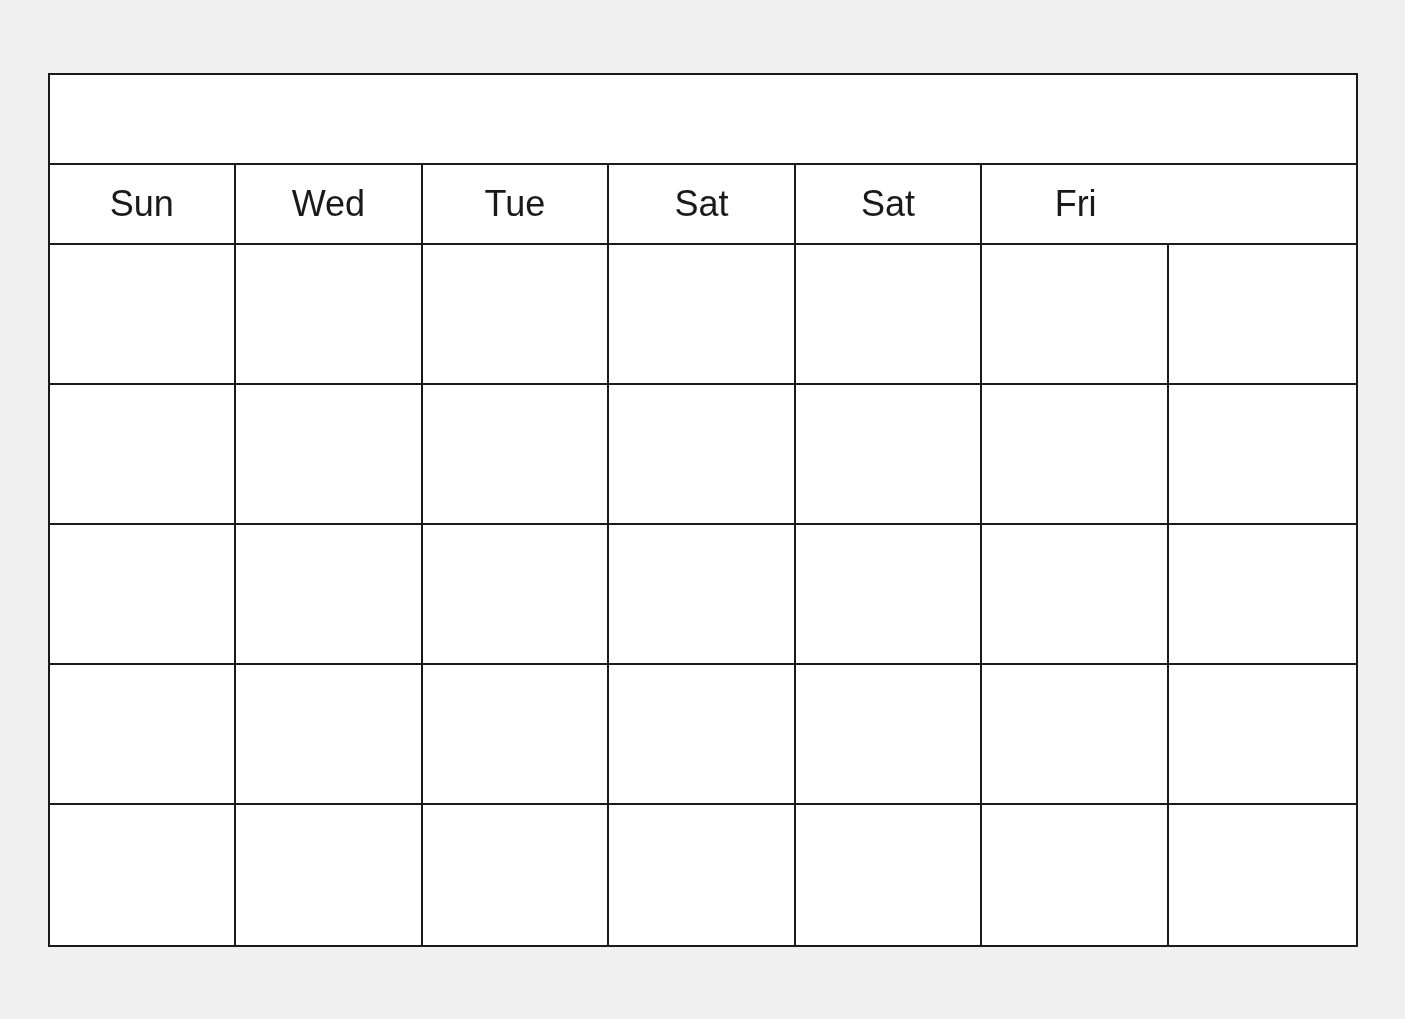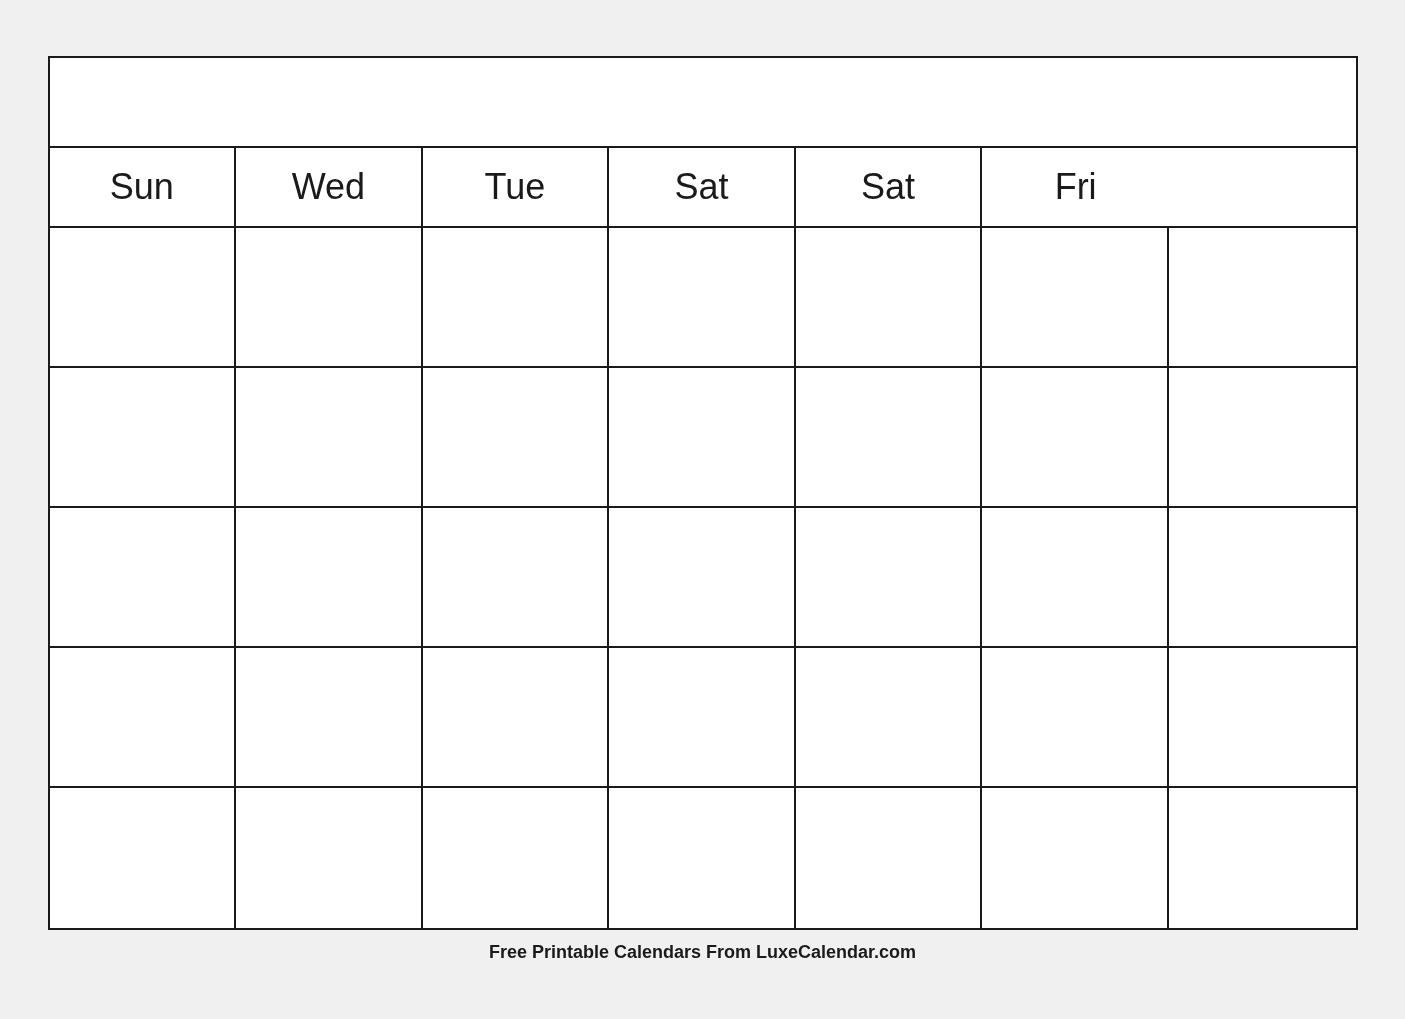--- a/index.html
+++ b/index.html
@@ -157,14 +157,13 @@
         <div class="calendar-cell"></div>
         <div class="calendar-cell"></div>
         <div class="calendar-cell"></div>
         <div class="calendar-cell"></div>
         <div class="calendar-cell"></div>
       </div>
 
     </div>
   </div>
 
-  <div class="footer-text">Free Printable Calendars From LuxeCalendar.com</div>
 </div>
 
 </body></html>

